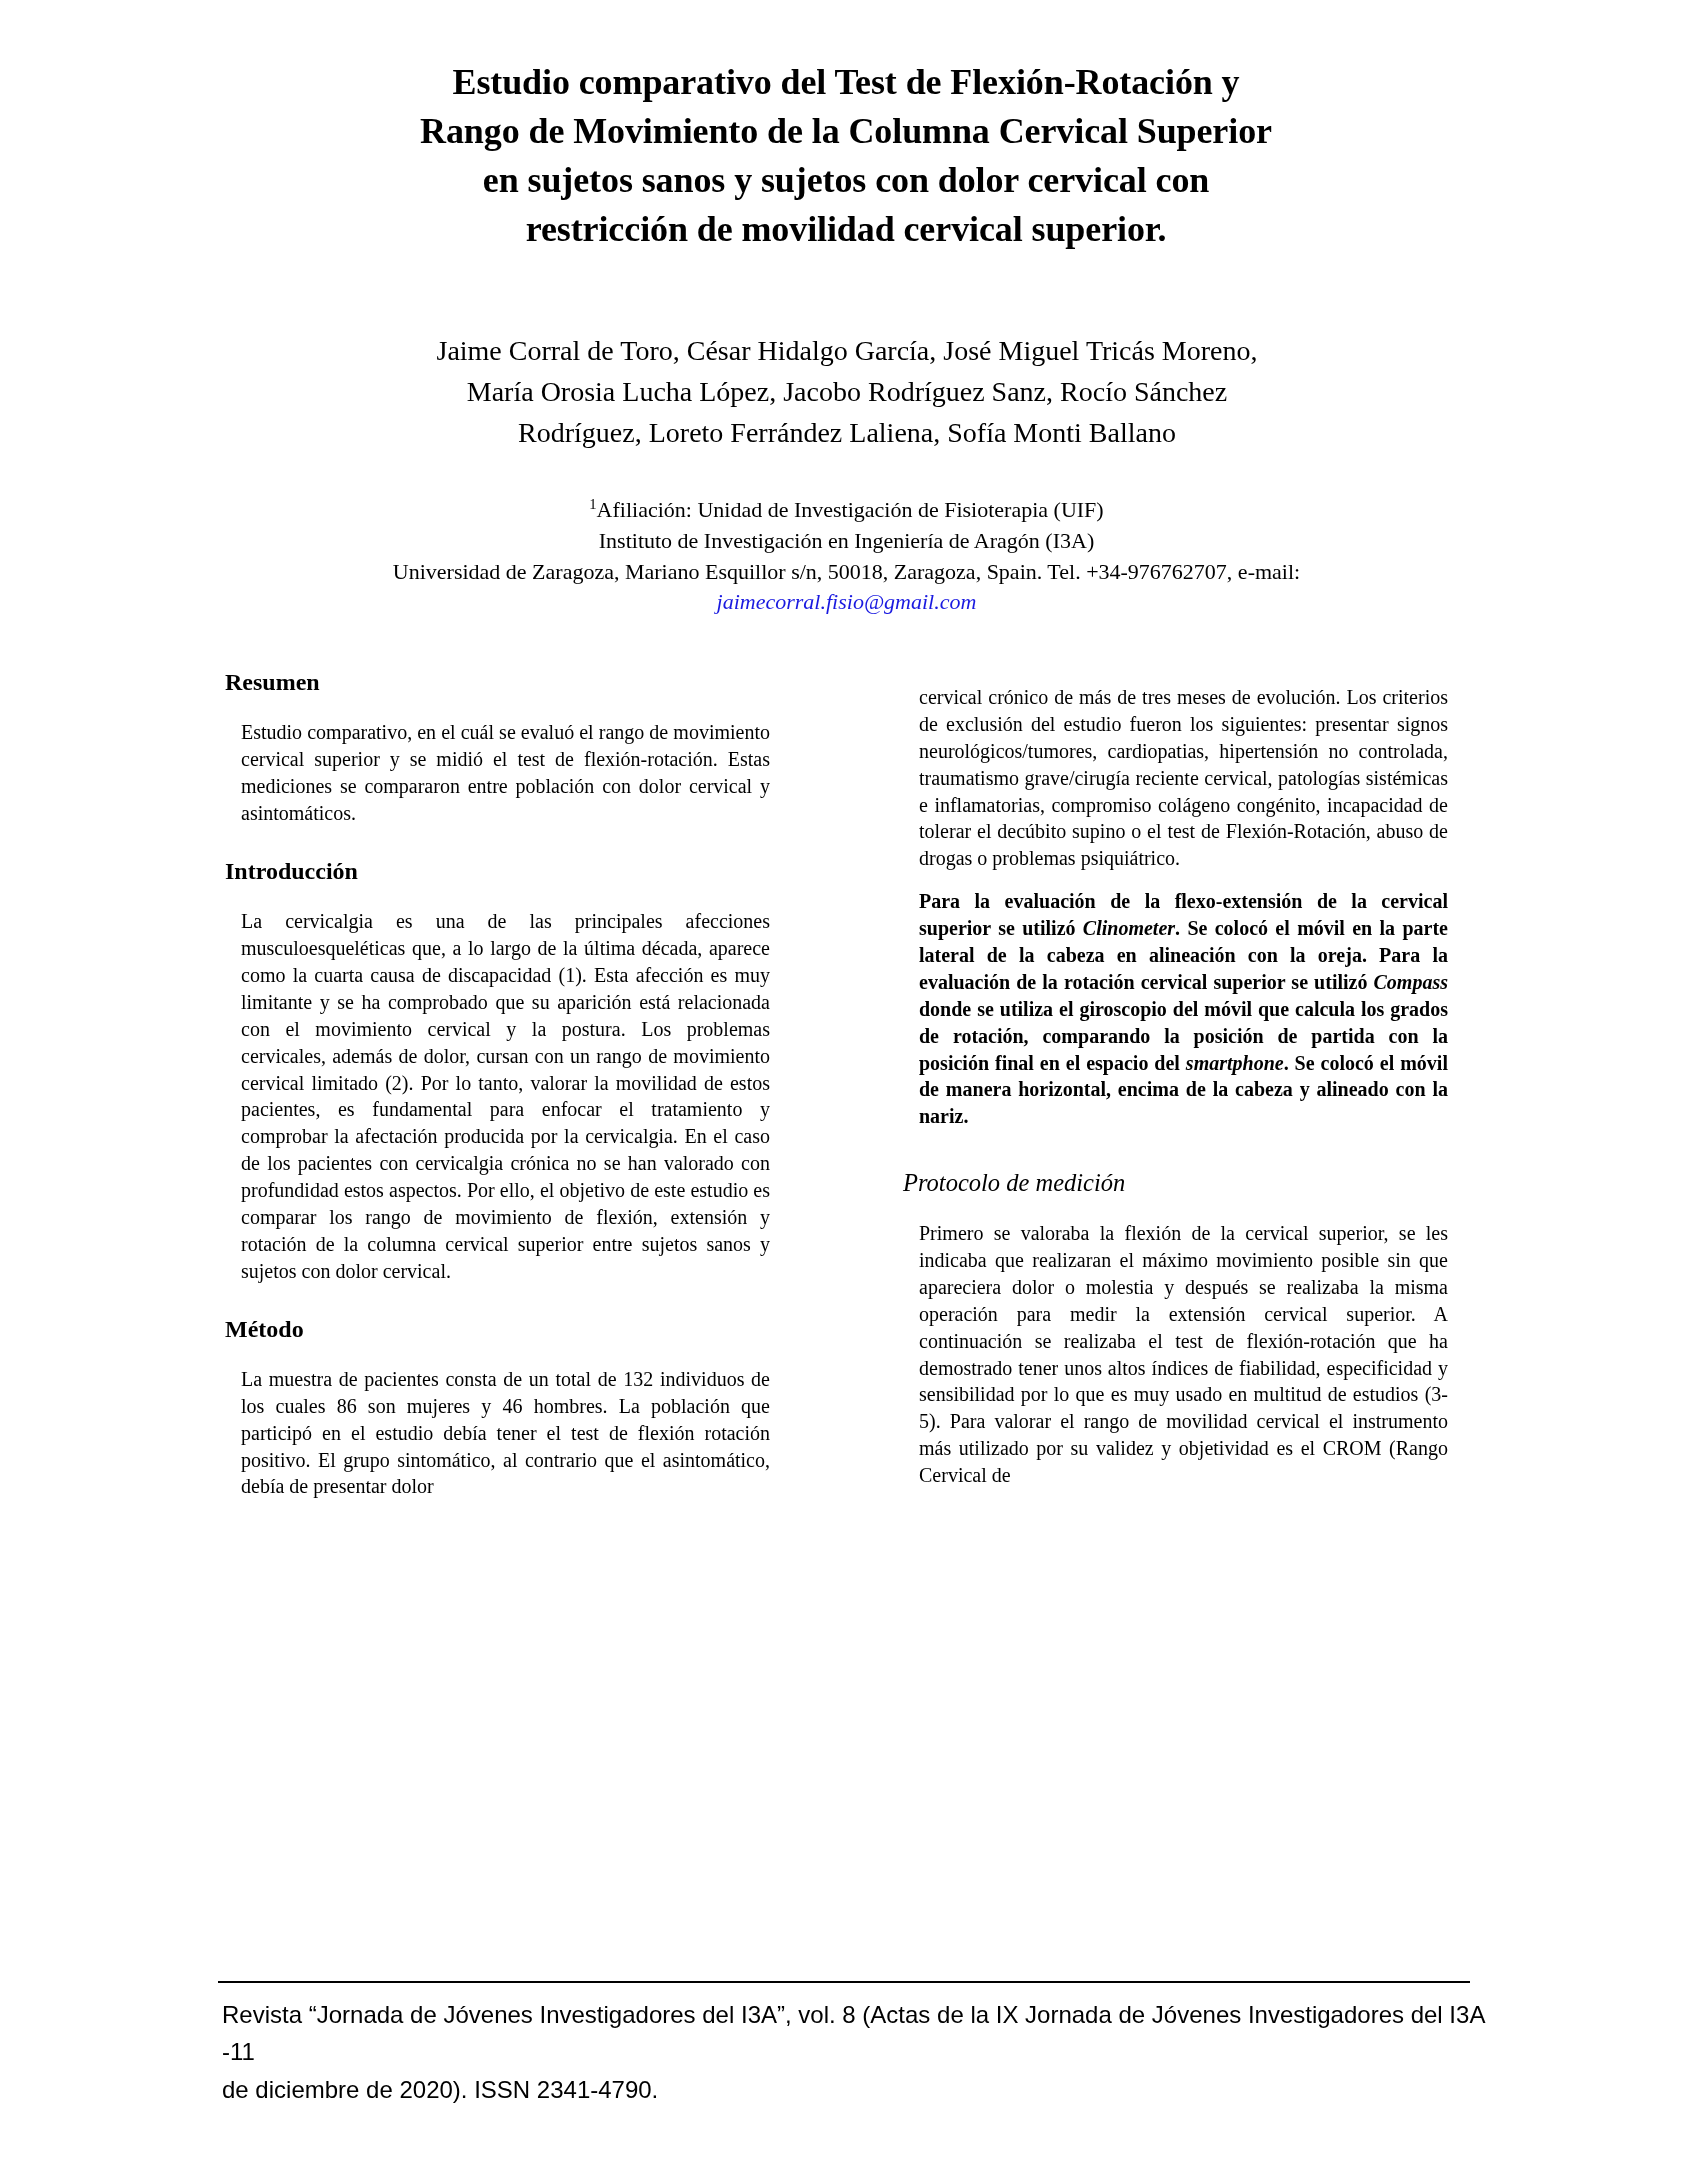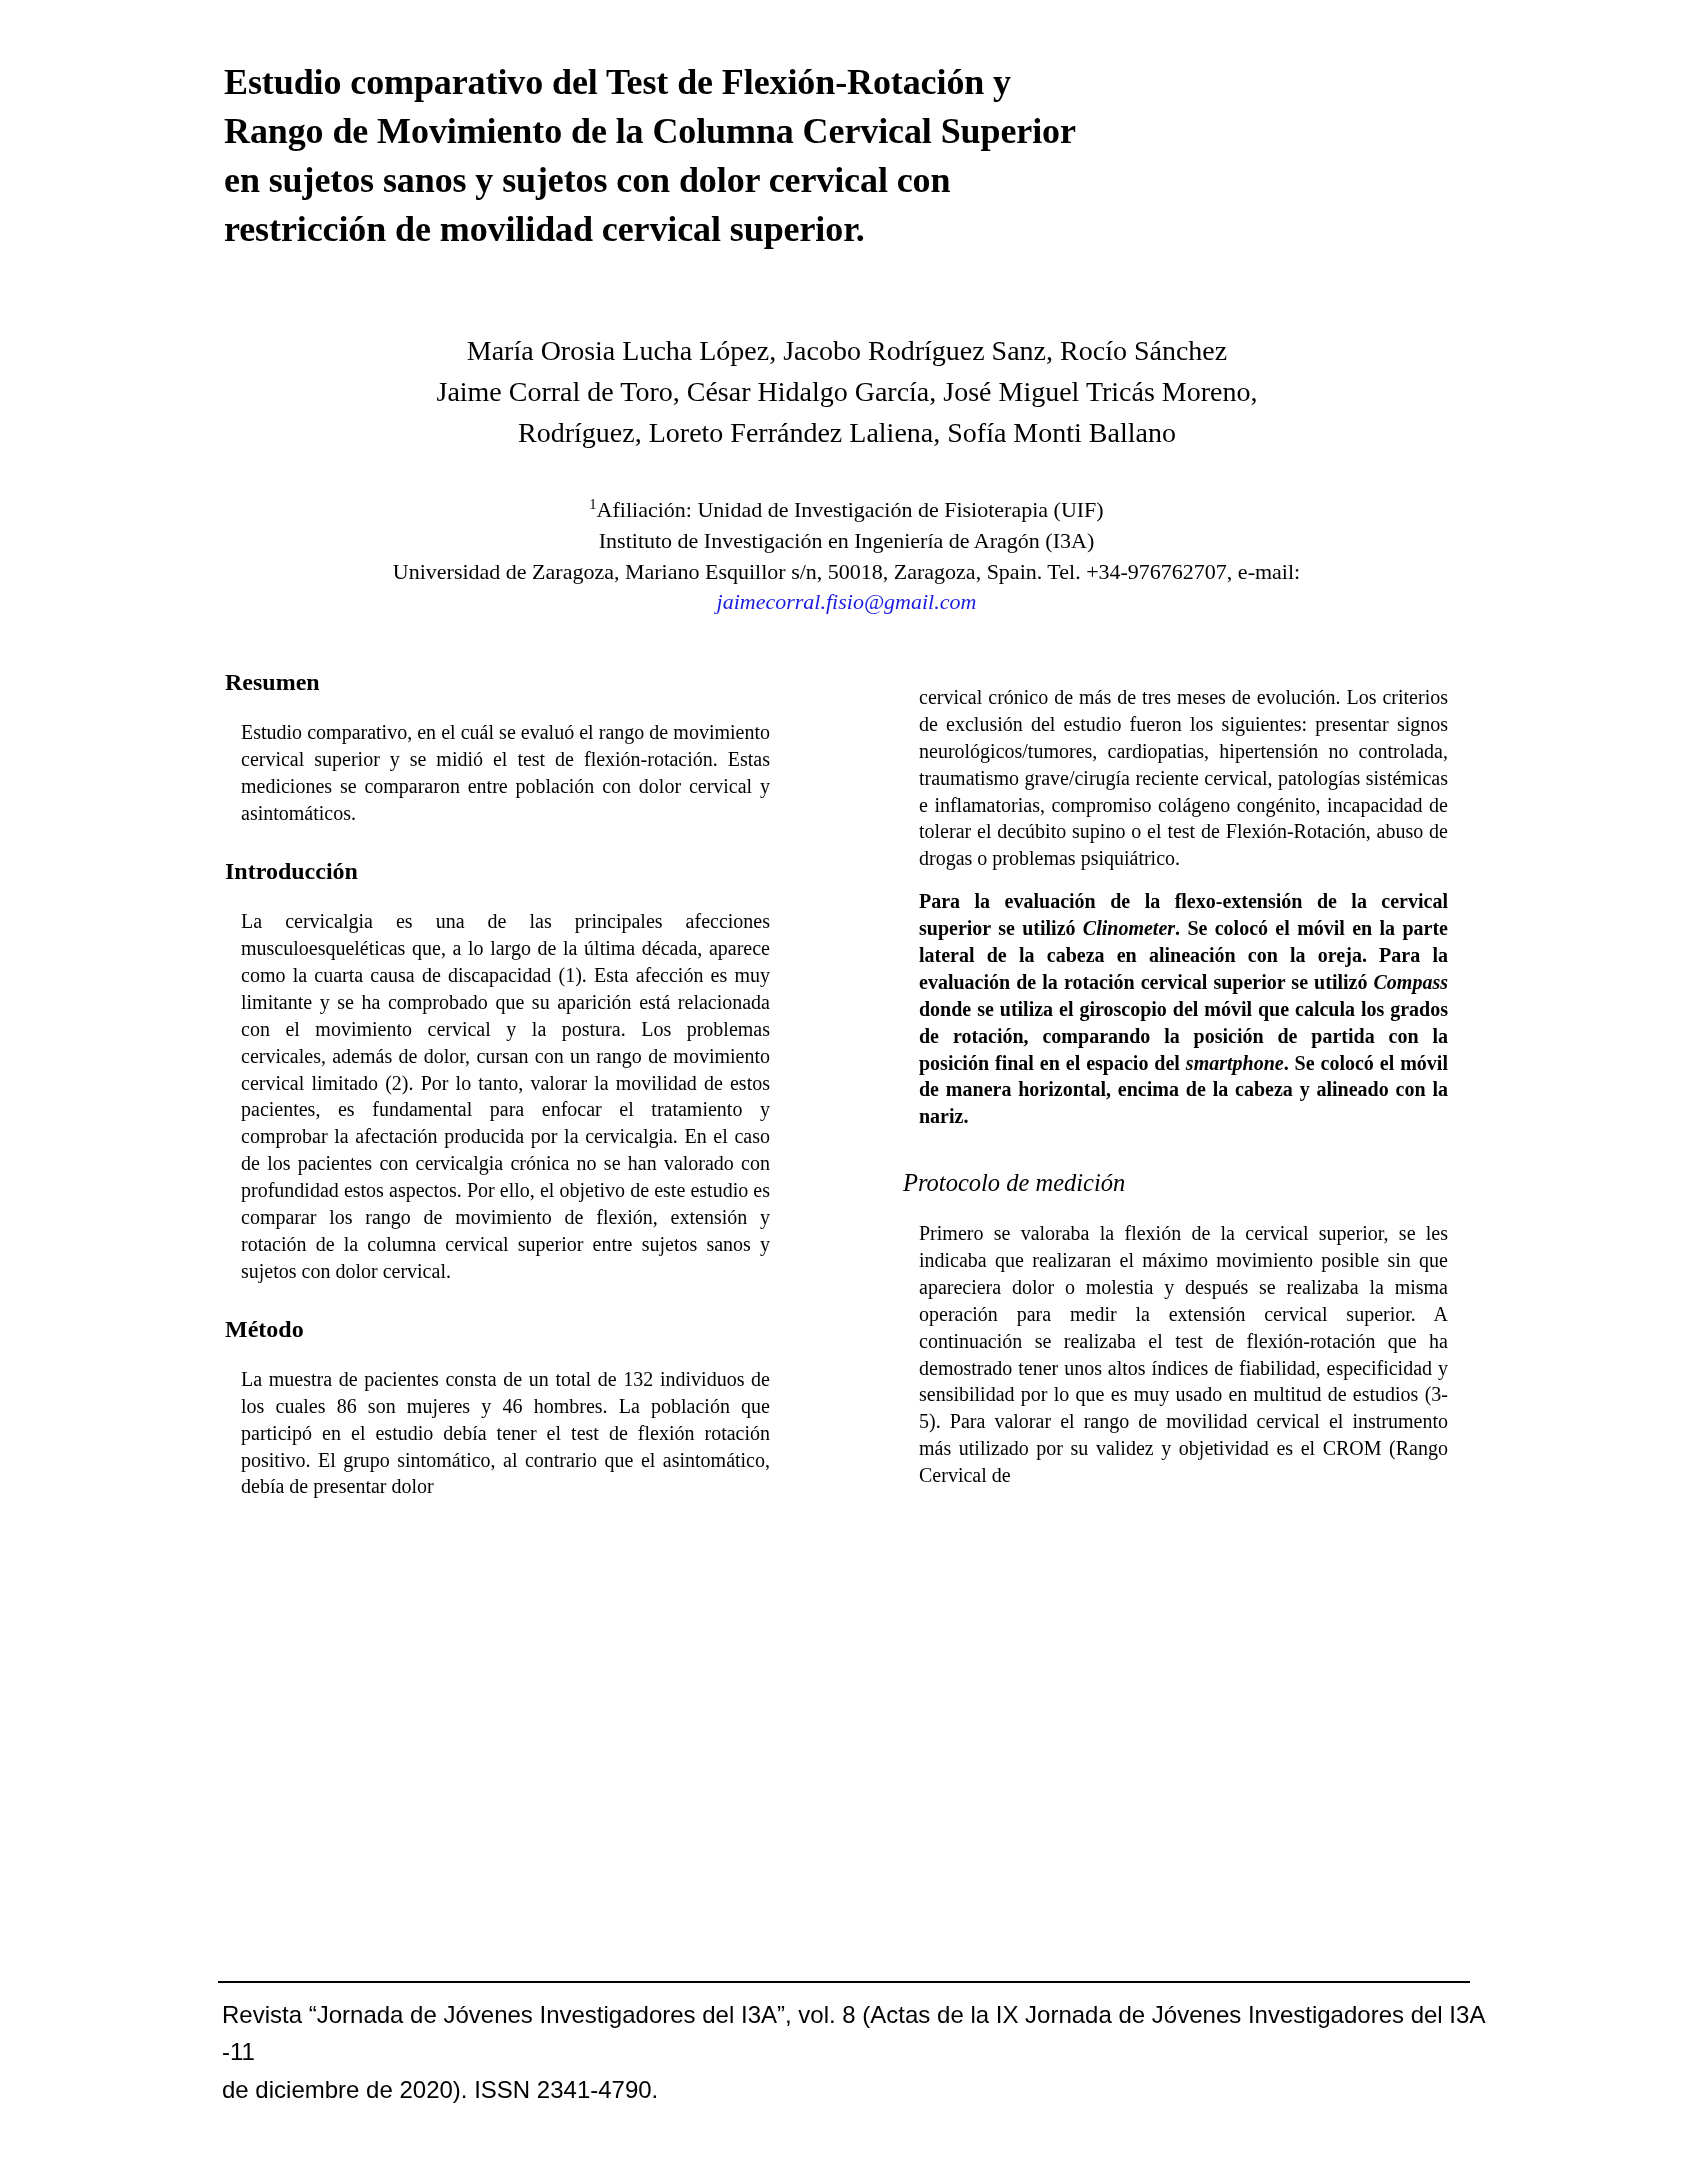--- a/index.html
+++ b/index.html
@@ -19,20 +19,21 @@
     font-family: "Liberation Serif", "DejaVu Serif", serif;
     color: #000000;
   }
 
   
   .title-block {
     position: absolute;
     left: 224px;
     top: 58px;
     width: 1244px;
+    text-align: center;
   }
   .paper-title {
     font-family: "Liberation Serif", "DejaVu Serif", serif;
     font-weight: bold;
     font-size: 36px;
     line-height: 1.36;
     letter-spacing: -0.1px;
     margin: 0;
     color: #000;
   }
@@ -148,22 +149,22 @@
 <div class="page">
 
   <div class="title-block">
     <div class="paper-title">Estudio comparativo del Test de Flexión-Rotación y</div>
     <div class="paper-title">Rango de Movimiento de la Columna Cervical Superior</div>
     <div class="paper-title">en sujetos sanos y sujetos con dolor cervical con</div>
     <div class="paper-title">restricción de movilidad cervical superior.</div>
   </div>
 
   <div class="authors-block">
+    <div class="authors-line">Jaime Corral de Toro, César Hidalgo García, José Miguel Tricás Moreno,</div>
     <div class="authors-line">María Orosia Lucha López, Jacobo Rodríguez Sanz, Rocío Sánchez</div>
-    <div class="authors-line">Jaime Corral de Toro, César Hidalgo García, José Miguel Tricás Moreno,</div>
     <div class="authors-line">Rodríguez, Loreto Ferrández Laliena, Sofía Monti Ballano</div>
   </div>
 
   <div class="affil-block">
     <div class="affil-line"><sup>1</sup><span>Afiliación: Unidad de Investigación de Fisioterapia (UIF)</span></div>
     <div class="affil-line">Instituto de Investigación en Ingeniería de Aragón (I3A)</div>
     <div class="affil-line">Universidad de Zaragoza, Mariano Esquillor s/n, 50018, Zaragoza, Spain. Tel. +34-976762707, e-mail:</div>
     <a class="email-link" href="#">jaimecorral.fisio@gmail.com</a>
   </div>
 

